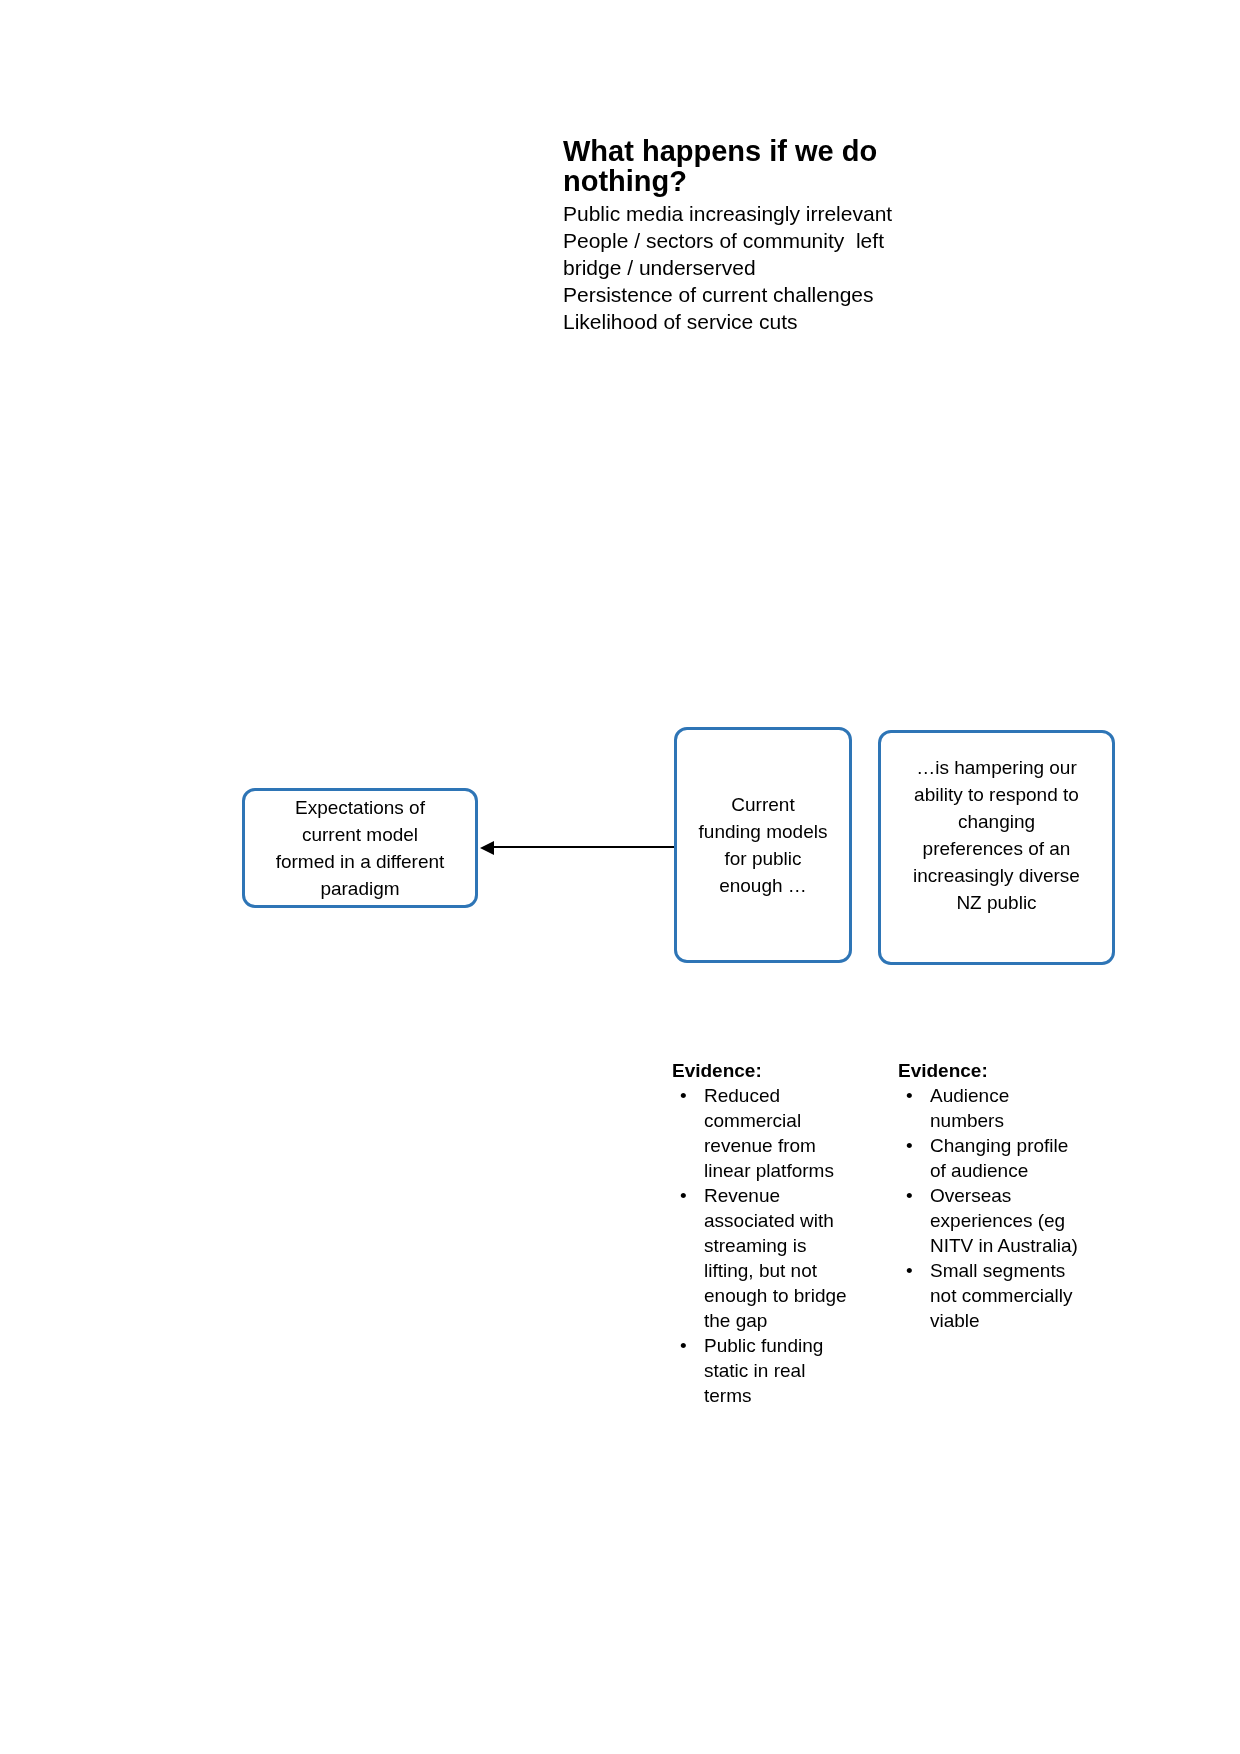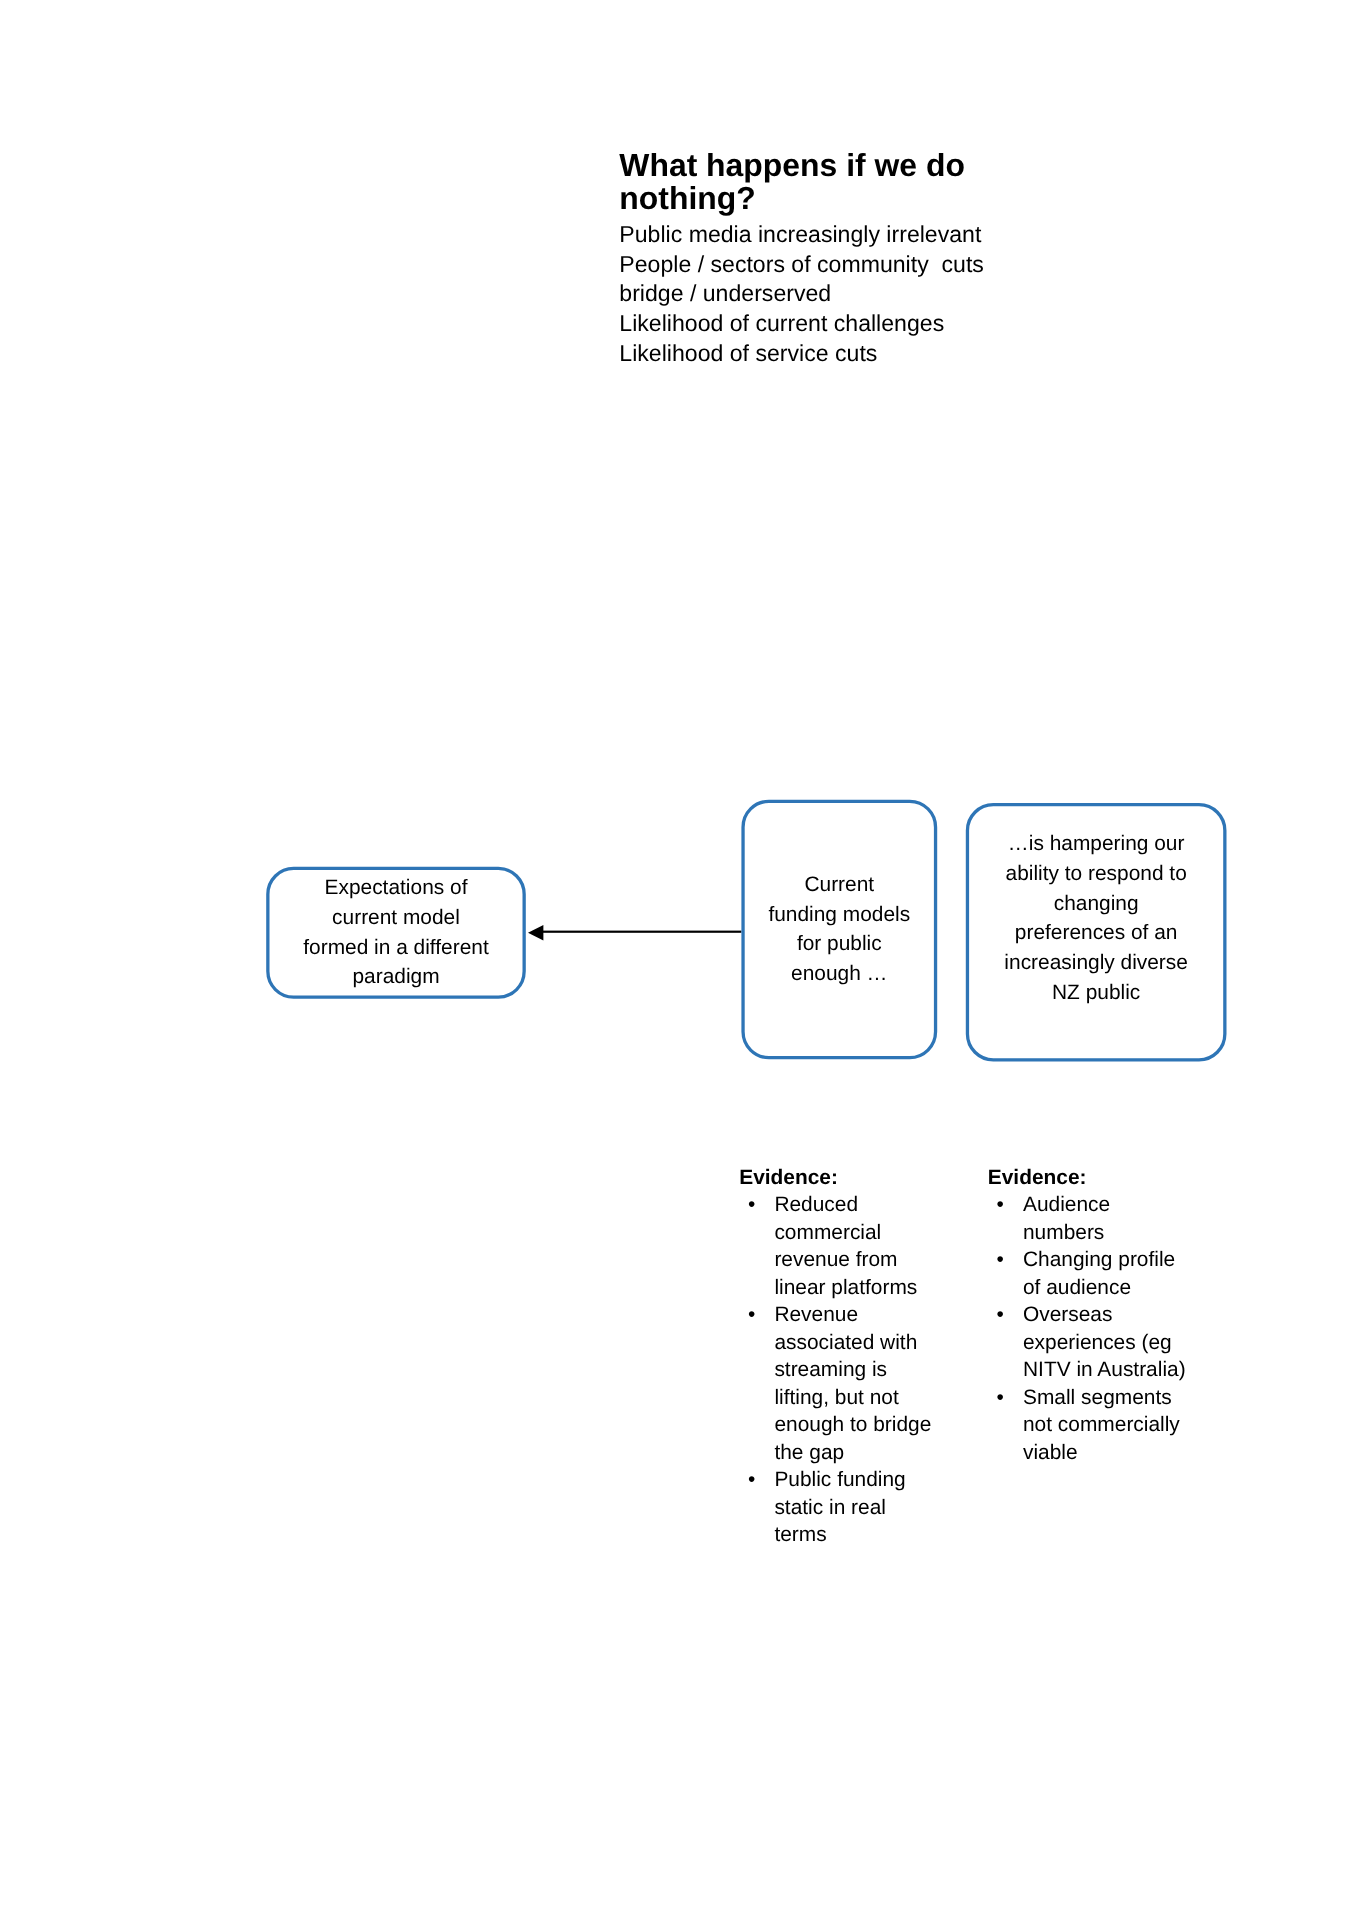--- a/index.html
+++ b/index.html
@@ -38,21 +38,21 @@
     line-height:27px;
     white-space:pre-wrap;
   }
 
   
   .box{
     position:absolute;
     box-sizing:border-box;
     background:var(--background,#fff);
     border:3px solid var(--accent,#2E75B6);
-    border-radius:25px;
+    border-radius:13px;
     display:flex;
     justify-content:center;
     font-size:19px;
     line-height:27px;
     text-align:center;
   }
   .box .box-text{width:100%;}
   .box-left{
     left:242px; top:788px;
     width:236px; height:120px;
@@ -121,23 +121,23 @@
 </style>
 </head>
 <body>
 
 <div class="page">
 
   <header class="intro">
     <h1>What happens if we do nothing?</h1>
     <div class="intro-lines">
         <div>Public media increasingly irrelevant</div>
-        <div>People / sectors of community  cuts</div>
+        <div>People / sectors of community  left</div>
         <div>bridge / underserved</div>
-        <div>Likelihood of current challenges</div>
+        <div>Persistence of current challenges</div>
         <div>Likelihood of service cuts</div>
       </div>
   </header>
 
   <section>
 
     <div class="box box-left">
       <div class="box-text">
           <div>Expectations of</div>
           <div>current model</div>

